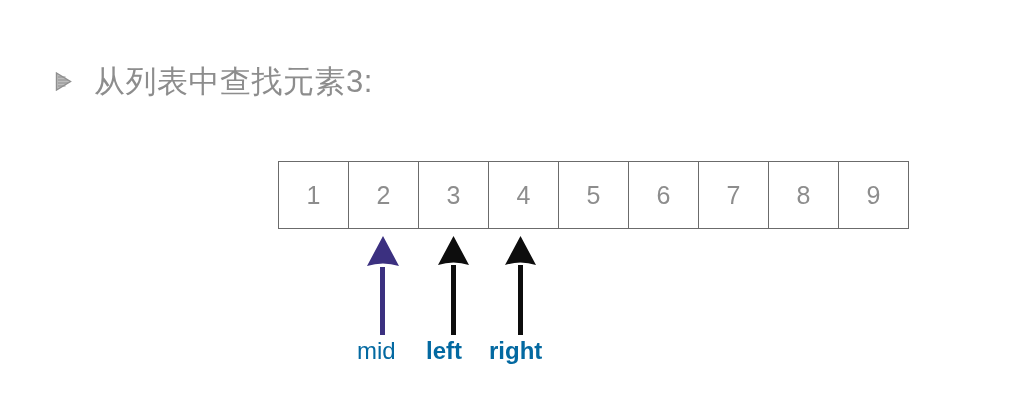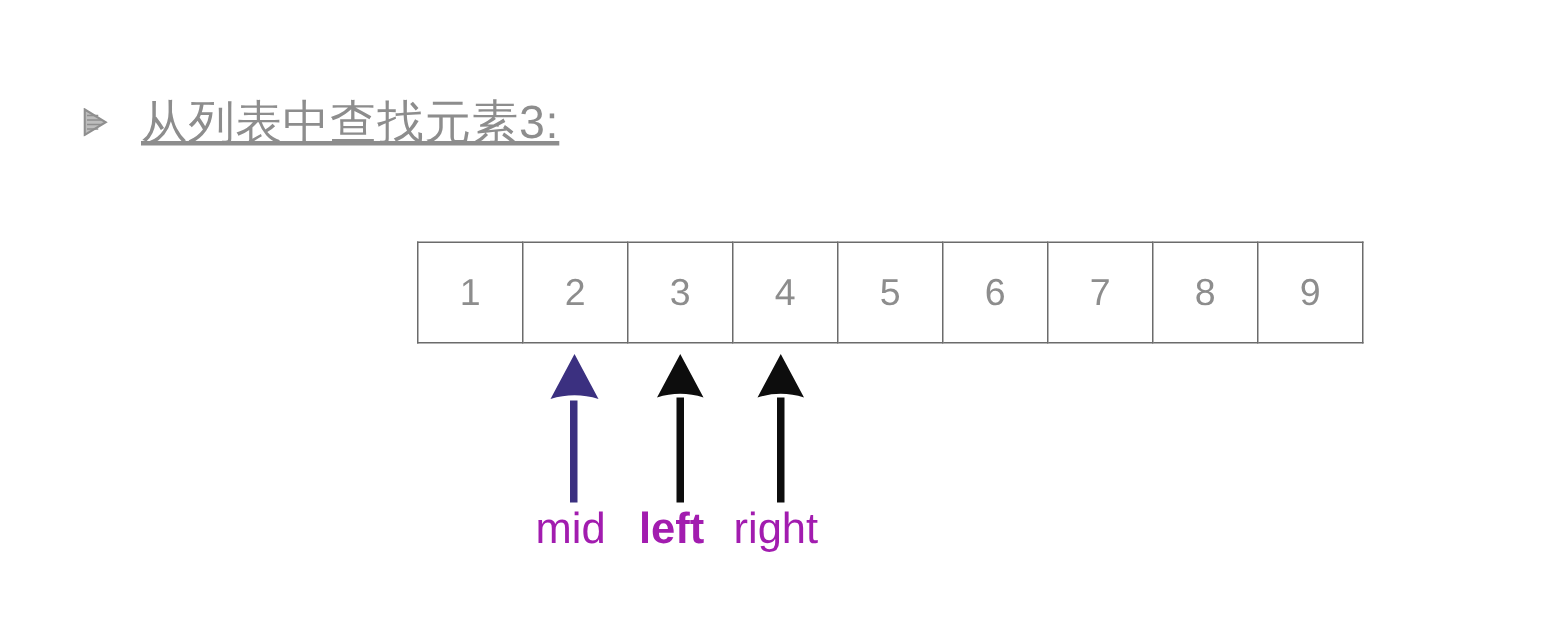--- a/index.html
+++ b/index.html
@@ -35,21 +35,20 @@
   .bullet-marker svg {
     display: block;
   }
   .heading-text {
     font-size: 31px;
     line-height: 1;
     color: #8d8d8d;
     letter-spacing: 0.5px;
     white-space: nowrap;
     font-weight: 400;
-    text-decoration: underline;
   }
 
   
   .array-table {
     position: absolute;
     left: 278px;
     top: 161px;
     border-collapse: collapse;
     table-layout: fixed;
   }
@@ -75,29 +74,29 @@
     height: 419px;
     pointer-events: none;
   }
   .pointer-layer svg {
     display: block;
   }
 
   
   .pointer-label {
     position: absolute;
-    font-size: 29px;
+    font-size: 24px;
     line-height: 1;
-    color: #a21caf;
+    color: #0369a1;
     white-space: nowrap;
     font-weight: 400;
   }
   .label-mid   { left: 357px; top: 339px; }
   .label-left  { left: 426px; top: 339px; font-weight: bold; }
-  .label-right { left: 489px; top: 339px; }
+  .label-right { left: 489px; top: 339px; font-weight: bold; }
 </style>
 </head>
 <body>
 
 <div class="heading-row">
   <span class="bullet-marker">
     <svg width="17" height="19" viewBox="0 0 17 19" aria-hidden="true">
       <polygon points="1.5,1 15.5,9.5 1.5,18" fill="#bdbdbd" stroke="#8f8f8f" stroke-width="1.4"></polygon>
       <line x1="3" y1="5" x2="10.5" y2="5" stroke="#8f8f8f" stroke-width="1"></line>
       <line x1="3" y1="8" x2="13" y2="8" stroke="#8f8f8f" stroke-width="1"></line>

